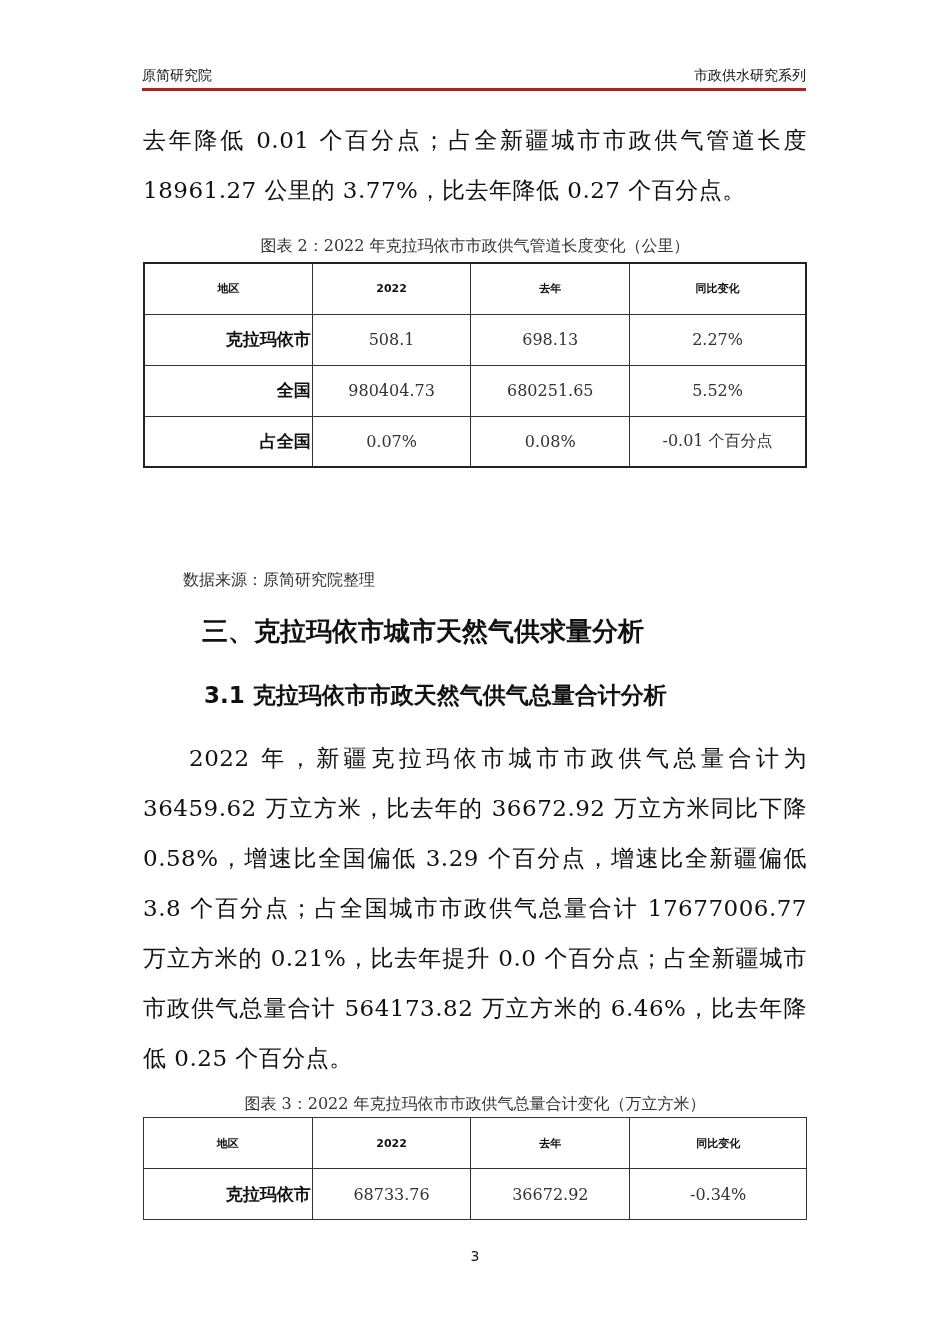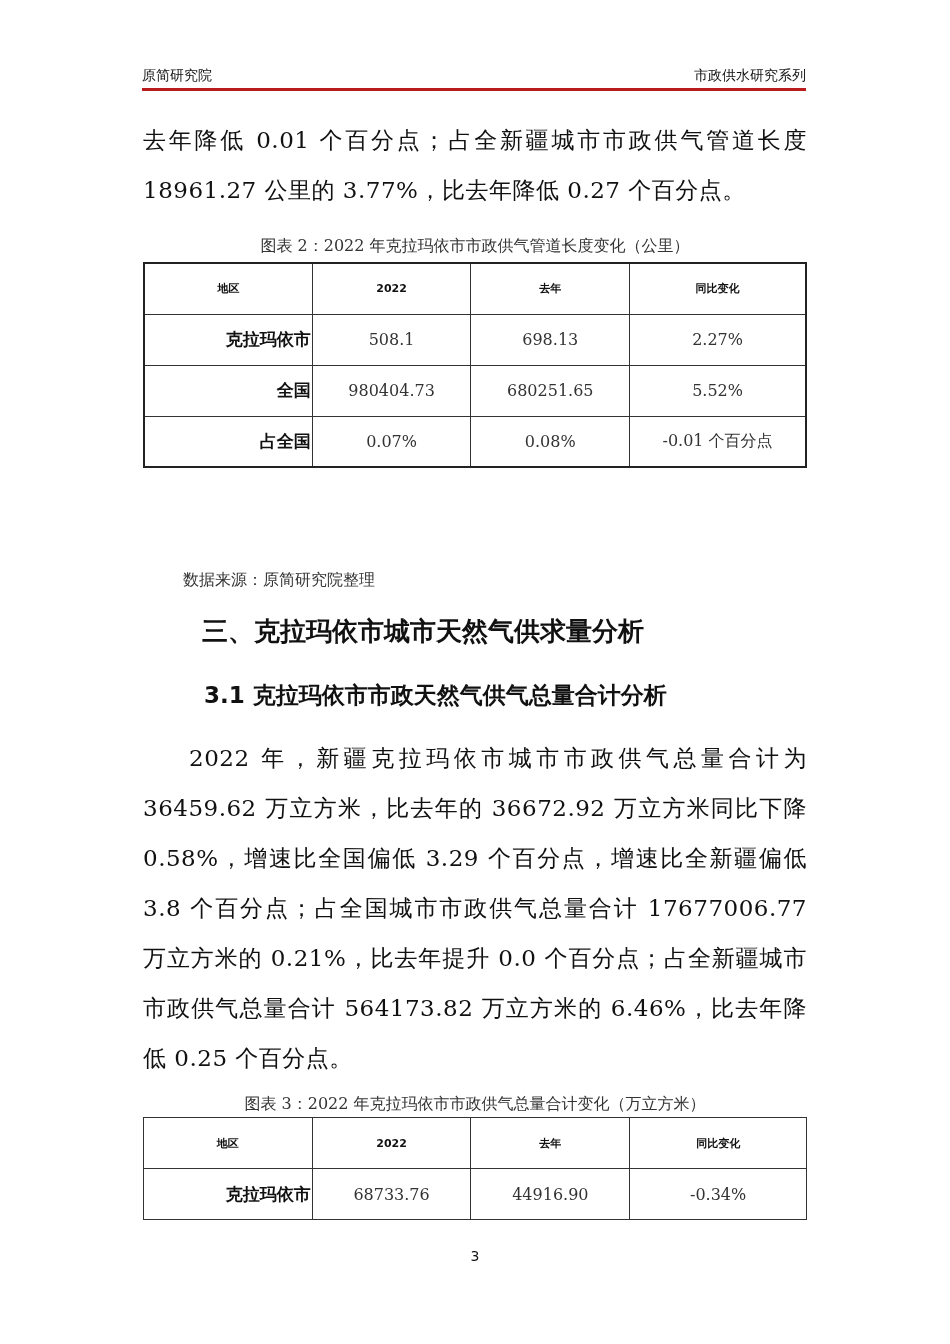--- a/index.html
+++ b/index.html
@@ -96,19 +96,19 @@
   <tbody>
       <tr>
     <th>地区</th>
     <th>2022</th>
     <th>去年</th>
     <th>同比变化</th>
   </tr>
   <tr>
     <td class="region">克拉玛依市</td>
     <td>68733.76</td>
-    <td>44916.90</td>
+    <td>36672.92</td>
     <td>-0.34%</td>
   </tr>
 </tbody>
   </table>
 
 <div class="pagenum">3</div>
 
 </body></html>

